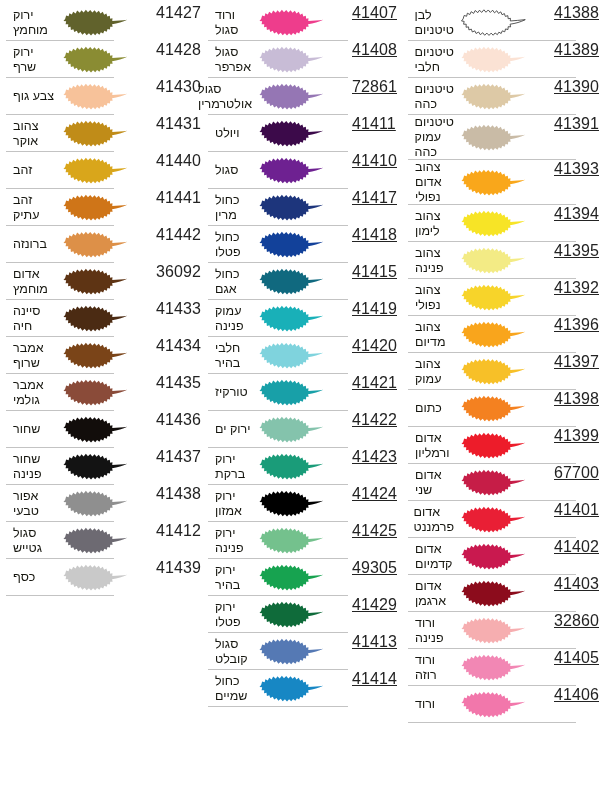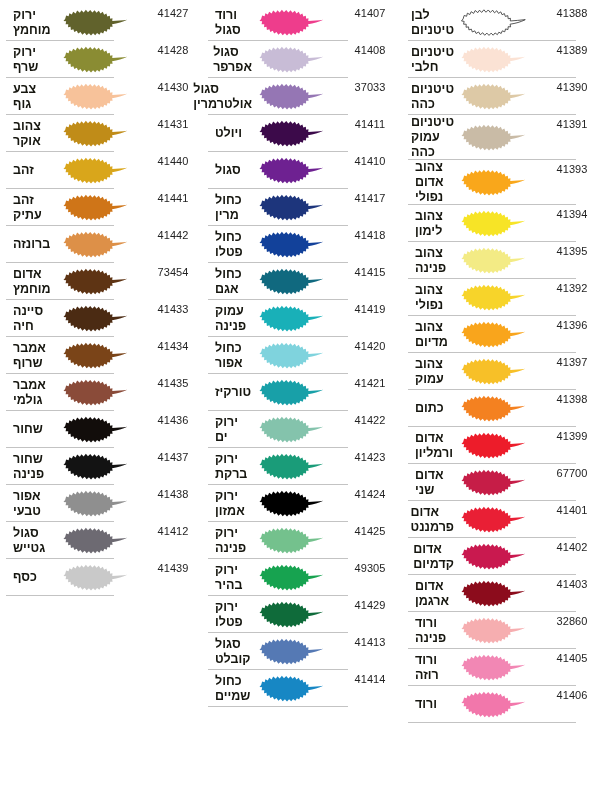--- a/index.html
+++ b/index.html
@@ -66,54 +66,53 @@
     flex: 1 1 auto;
     text-align: left;
     font-size: 12.5px;
     line-height: 15px;
     letter-spacing: 0px;
     padding-left: 7px;
     color: #16160f;
     white-space: pre-line;
     direction: rtl;
     unicode-bidi: isolate;
-    font-weight: bold;
   }
 
   .swatch-wrap {
     flex: 0 0 auto;
     position: relative;
     width: 100px;
     height: 37px;
     display: block;
   }
   .swatch-wrap svg {
     position: absolute;
     left: 2px;
     top: 3px;
     width: 74px;
     height: 31px;
     display: block;
   }
 
   .color-code {
     flex: 0 0 auto;
-    font-size: 11px;
+    font-size: 16px;
     line-height: 12px;
     color: #232323;
     width: 34px;
-    text-align: center;
+    text-align: right;
     direction: ltr;
     unicode-bidi: isolate;
     align-self: flex-start;
     padding-top: 3px;
     letter-spacing: .1px;
   }
   .col-1 .color-code,
-  .col-2 .color-code { width: 36px; }
+  .col-2 .color-code { width: 36px; text-decoration: underline; }
 
   
   .swatch-outline path {
     stroke: #3a3a3a;
     stroke-width: .9;
     fill: #ffffff;
   }
 </style>
 </head>
 <body>
@@ -185,21 +184,21 @@
         <div class="color-code">41442</div>
         <div class="swatch-wrap">
           <svg viewBox="0 0 78 32" preserveAspectRatio="xMinYMid meet">
             <path d="M7.5,12.2 L8.6,8.6 L11.2,9.4 L12.0,6.2 L14.6,7.6 L16.0,4.6 L18.6,6.4 L20.2,3.4 L23.0,5.6 L24.8,3.0 L27.0,5.4 L29.4,2.6 L31.6,5.2 L34.0,2.8 L36.2,5.4 L38.6,3.0 L40.6,5.8 L43.0,3.6 L44.8,6.4 L47.2,4.8 L48.6,7.8 L51.0,6.6 L52.0,9.6 L54.6,8.8 L55.0,12.0 L57.4,11.6 L57.2,14.4 C62.0,14.0 68.0,13.6 73.0,13.0 C68.4,15.4 62.6,17.0 57.0,17.8 L57.6,20.6 L55.0,20.4 L54.8,23.4 L52.2,22.8 L51.4,25.8 L48.8,24.8 L47.6,27.6 L45.2,26.2 L43.6,28.8 L41.2,27.0 L39.2,29.4 L37.0,27.2 L34.8,29.6 L32.6,27.2 L30.2,29.4 L28.2,26.8 L25.6,28.8 L23.8,26.0 L21.2,27.6 L19.8,24.8 L17.2,26.0 L16.2,23.0 L13.6,23.8 L13.2,20.6 L10.6,21.0 L10.8,17.8 L8.0,17.8 L8.6,14.8 L5.8,14.4 Z" fill="#dd9048" stroke="none"></path>
           </svg>
         </div>
         <div class="color-name">ברונזה</div>
         <div class="row-rule"></div>
       </div>
       <div class="color-row">
-        <div class="color-code">73454</div>
+        <div class="color-code">36092</div>
         <div class="swatch-wrap">
           <svg viewBox="0 0 78 32" preserveAspectRatio="xMinYMid meet">
             <path d="M7.5,12.2 L8.6,8.6 L11.2,9.4 L12.0,6.2 L14.6,7.6 L16.0,4.6 L18.6,6.4 L20.2,3.4 L23.0,5.6 L24.8,3.0 L27.0,5.4 L29.4,2.6 L31.6,5.2 L34.0,2.8 L36.2,5.4 L38.6,3.0 L40.6,5.8 L43.0,3.6 L44.8,6.4 L47.2,4.8 L48.6,7.8 L51.0,6.6 L52.0,9.6 L54.6,8.8 L55.0,12.0 L57.4,11.6 L57.2,14.4 C62.0,14.0 68.0,13.6 73.0,13.0 C68.4,15.4 62.6,17.0 57.0,17.8 L57.6,20.6 L55.0,20.4 L54.8,23.4 L52.2,22.8 L51.4,25.8 L48.8,24.8 L47.6,27.6 L45.2,26.2 L43.6,28.8 L41.2,27.0 L39.2,29.4 L37.0,27.2 L34.8,29.6 L32.6,27.2 L30.2,29.4 L28.2,26.8 L25.6,28.8 L23.8,26.0 L21.2,27.6 L19.8,24.8 L17.2,26.0 L16.2,23.0 L13.6,23.8 L13.2,20.6 L10.6,21.0 L10.8,17.8 L8.0,17.8 L8.6,14.8 L5.8,14.4 Z" fill="#5e3414" stroke="none"></path>
           </svg>
         </div>
         <div class="color-name">אדום מוחמץ</div>
         <div class="row-rule"></div>
       </div>
       <div class="color-row">
         <div class="color-code">41433</div>
@@ -298,21 +297,21 @@
         <div class="swatch-wrap">
           <svg viewBox="0 0 78 32" preserveAspectRatio="xMinYMid meet">
             <path d="M7.5,12.2 L8.6,8.6 L11.2,9.4 L12.0,6.2 L14.6,7.6 L16.0,4.6 L18.6,6.4 L20.2,3.4 L23.0,5.6 L24.8,3.0 L27.0,5.4 L29.4,2.6 L31.6,5.2 L34.0,2.8 L36.2,5.4 L38.6,3.0 L40.6,5.8 L43.0,3.6 L44.8,6.4 L47.2,4.8 L48.6,7.8 L51.0,6.6 L52.0,9.6 L54.6,8.8 L55.0,12.0 L57.4,11.6 L57.2,14.4 C62.0,14.0 68.0,13.6 73.0,13.0 C68.4,15.4 62.6,17.0 57.0,17.8 L57.6,20.6 L55.0,20.4 L54.8,23.4 L52.2,22.8 L51.4,25.8 L48.8,24.8 L47.6,27.6 L45.2,26.2 L43.6,28.8 L41.2,27.0 L39.2,29.4 L37.0,27.2 L34.8,29.6 L32.6,27.2 L30.2,29.4 L28.2,26.8 L25.6,28.8 L23.8,26.0 L21.2,27.6 L19.8,24.8 L17.2,26.0 L16.2,23.0 L13.6,23.8 L13.2,20.6 L10.6,21.0 L10.8,17.8 L8.0,17.8 L8.6,14.8 L5.8,14.4 Z" fill="#c8bcd6" stroke="none"></path>
           </svg>
         </div>
         <div class="color-name">סגול
 אפרפר</div>
         <div class="row-rule"></div>
       </div>
       <div class="color-row">
-        <div class="color-code">37033</div>
+        <div class="color-code">72861</div>
         <div class="swatch-wrap">
           <svg viewBox="0 0 78 32" preserveAspectRatio="xMinYMid meet">
             <path d="M7.5,12.2 L8.6,8.6 L11.2,9.4 L12.0,6.2 L14.6,7.6 L16.0,4.6 L18.6,6.4 L20.2,3.4 L23.0,5.6 L24.8,3.0 L27.0,5.4 L29.4,2.6 L31.6,5.2 L34.0,2.8 L36.2,5.4 L38.6,3.0 L40.6,5.8 L43.0,3.6 L44.8,6.4 L47.2,4.8 L48.6,7.8 L51.0,6.6 L52.0,9.6 L54.6,8.8 L55.0,12.0 L57.4,11.6 L57.2,14.4 C62.0,14.0 68.0,13.6 73.0,13.0 C68.4,15.4 62.6,17.0 57.0,17.8 L57.6,20.6 L55.0,20.4 L54.8,23.4 L52.2,22.8 L51.4,25.8 L48.8,24.8 L47.6,27.6 L45.2,26.2 L43.6,28.8 L41.2,27.0 L39.2,29.4 L37.0,27.2 L34.8,29.6 L32.6,27.2 L30.2,29.4 L28.2,26.8 L25.6,28.8 L23.8,26.0 L21.2,27.6 L19.8,24.8 L17.2,26.0 L16.2,23.0 L13.6,23.8 L13.2,20.6 L10.6,21.0 L10.8,17.8 L8.0,17.8 L8.6,14.8 L5.8,14.4 Z" fill="#9576b4" stroke="none"></path>
           </svg>
         </div>
         <div class="color-name">סגול
 אולטרמרין</div>
         <div class="row-rule"></div>
       </div>
       <div class="color-row">
@@ -375,21 +374,21 @@
         <div class="color-name">עמוק פנינה</div>
         <div class="row-rule"></div>
       </div>
       <div class="color-row">
         <div class="color-code">41420</div>
         <div class="swatch-wrap">
           <svg viewBox="0 0 78 32" preserveAspectRatio="xMinYMid meet">
             <path d="M7.5,12.2 L8.6,8.6 L11.2,9.4 L12.0,6.2 L14.6,7.6 L16.0,4.6 L18.6,6.4 L20.2,3.4 L23.0,5.6 L24.8,3.0 L27.0,5.4 L29.4,2.6 L31.6,5.2 L34.0,2.8 L36.2,5.4 L38.6,3.0 L40.6,5.8 L43.0,3.6 L44.8,6.4 L47.2,4.8 L48.6,7.8 L51.0,6.6 L52.0,9.6 L54.6,8.8 L55.0,12.0 L57.4,11.6 L57.2,14.4 C62.0,14.0 68.0,13.6 73.0,13.0 C68.4,15.4 62.6,17.0 57.0,17.8 L57.6,20.6 L55.0,20.4 L54.8,23.4 L52.2,22.8 L51.4,25.8 L48.8,24.8 L47.6,27.6 L45.2,26.2 L43.6,28.8 L41.2,27.0 L39.2,29.4 L37.0,27.2 L34.8,29.6 L32.6,27.2 L30.2,29.4 L28.2,26.8 L25.6,28.8 L23.8,26.0 L21.2,27.6 L19.8,24.8 L17.2,26.0 L16.2,23.0 L13.6,23.8 L13.2,20.6 L10.6,21.0 L10.8,17.8 L8.0,17.8 L8.6,14.8 L5.8,14.4 Z" fill="#7fd3dd" stroke="none"></path>
           </svg>
         </div>
-        <div class="color-name">כחול אפור</div>
+        <div class="color-name">חלבי בהיר</div>
         <div class="row-rule"></div>
       </div>
       <div class="color-row">
         <div class="color-code">41421</div>
         <div class="swatch-wrap">
           <svg viewBox="0 0 78 32" preserveAspectRatio="xMinYMid meet">
             <path d="M7.5,12.2 L8.6,8.6 L11.2,9.4 L12.0,6.2 L14.6,7.6 L16.0,4.6 L18.6,6.4 L20.2,3.4 L23.0,5.6 L24.8,3.0 L27.0,5.4 L29.4,2.6 L31.6,5.2 L34.0,2.8 L36.2,5.4 L38.6,3.0 L40.6,5.8 L43.0,3.6 L44.8,6.4 L47.2,4.8 L48.6,7.8 L51.0,6.6 L52.0,9.6 L54.6,8.8 L55.0,12.0 L57.4,11.6 L57.2,14.4 C62.0,14.0 68.0,13.6 73.0,13.0 C68.4,15.4 62.6,17.0 57.0,17.8 L57.6,20.6 L55.0,20.4 L54.8,23.4 L52.2,22.8 L51.4,25.8 L48.8,24.8 L47.6,27.6 L45.2,26.2 L43.6,28.8 L41.2,27.0 L39.2,29.4 L37.0,27.2 L34.8,29.6 L32.6,27.2 L30.2,29.4 L28.2,26.8 L25.6,28.8 L23.8,26.0 L21.2,27.6 L19.8,24.8 L17.2,26.0 L16.2,23.0 L13.6,23.8 L13.2,20.6 L10.6,21.0 L10.8,17.8 L8.0,17.8 L8.6,14.8 L5.8,14.4 Z" fill="#18a0a8" stroke="none"></path>
           </svg>
         </div>
         <div class="color-name">טורקיז</div>

